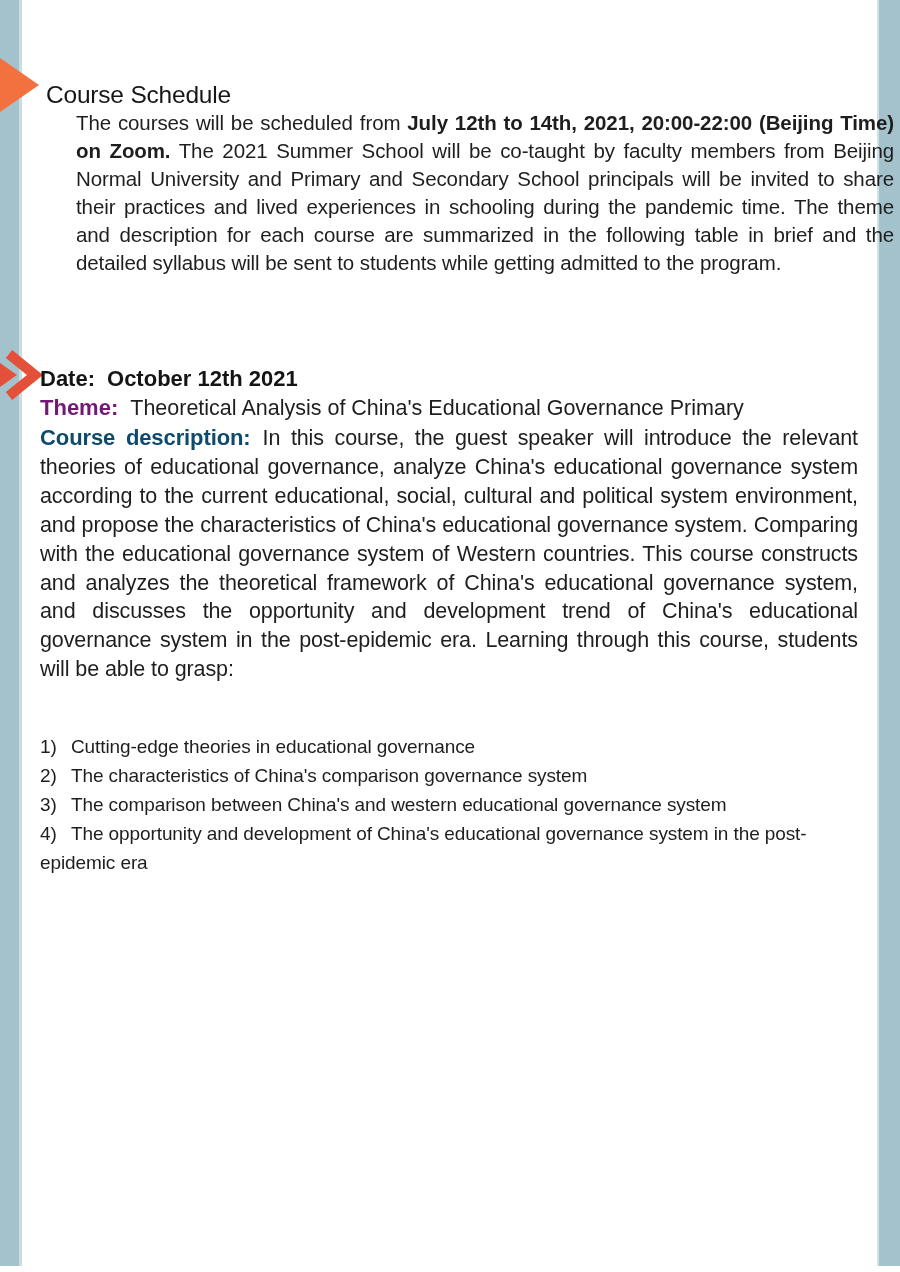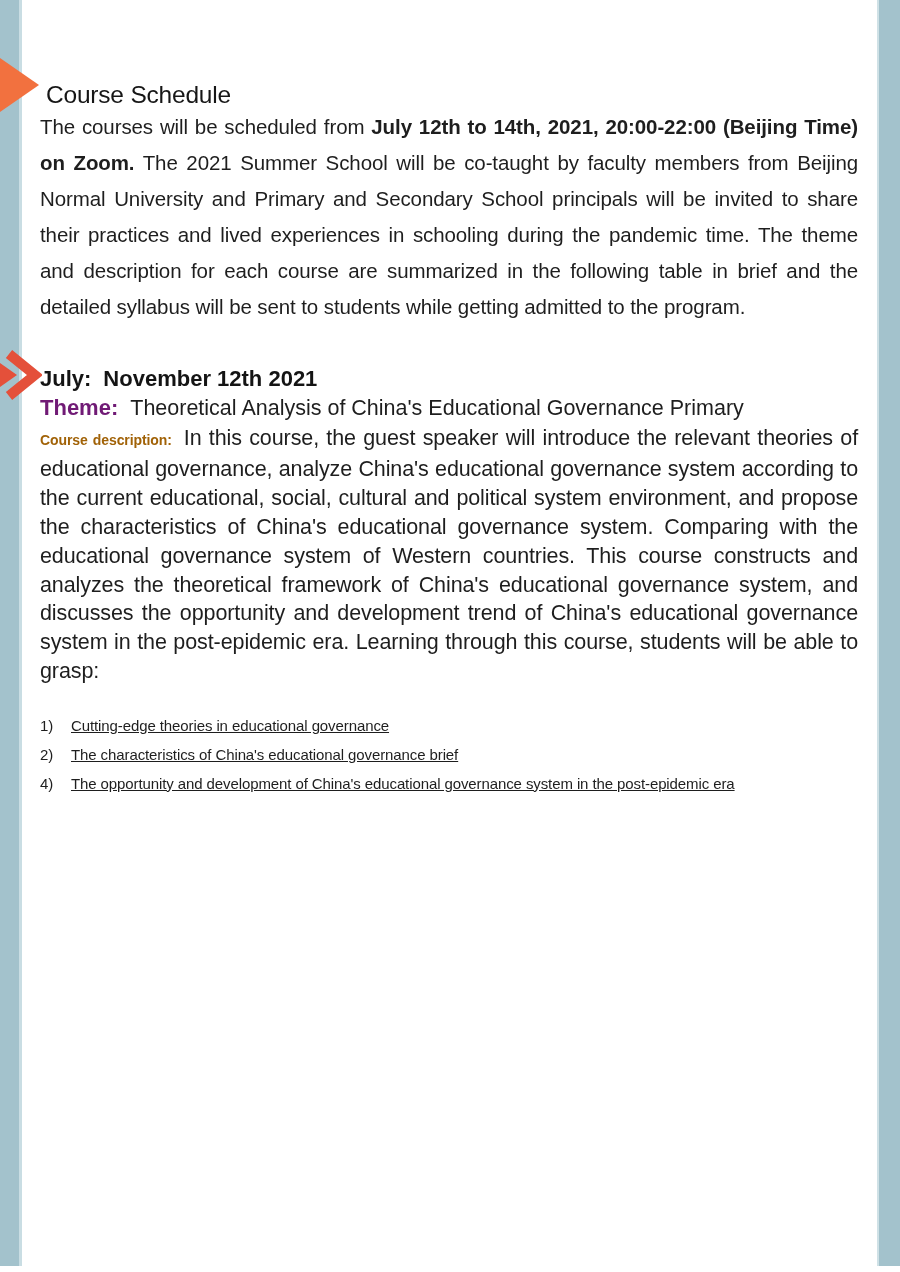--- a/index.html
+++ b/index.html
@@ -24,42 +24,41 @@
 
   .content{position:absolute;left:40px;width:818px;}
 
   .heading{
     top:81px;
     font-size:24.5px;font-weight:normal;letter-spacing:-0.2px;
     padding-left:6px;color:#161616;
   }
   .intro{
     top:109px;
-    font-size:20.5px;line-height:36px;
-    text-align:justify;letter-spacing:-0.1px;
+    font-size:20.5px;line-height:28px;
+    text-align:justify;letter-spacing:-0.1px;margin-left:36px;
   }
   .intro b{letter-spacing:-0.1px;}
 
   .date-row{top:366px;font-size:22px;font-weight:bold;color:#141414;}
   .theme-row{top:395px;font-size:21.5px;}
   .theme-row .lbl{font-size:22px;font-weight:bold;color:#701a75;}
   .lbl{padding-right:12px;}
 
   .desc{
     top:424px;
     font-size:21.5px;line-height:28.9px;
     text-align:justify;letter-spacing:-0.1px;
   }
-  .desc .lbl{font-size:14px;font-weight:bold;color:#a16207;margin-top:48px;}
+  .desc .lbl{font-size:22px;font-weight:bold;color:#0c4a6e;margin-top:48px;}
 
   .outcomes{
-    top:712px;
-    font-size:15px;line-height:28.9px;
+    top:733px;
+    font-size:19px;line-height:28.9px;
     letter-spacing:-0.1px;
-    text-decoration:underline;
   }
   .outcome-item .num{display:inline-block;min-width:31px;}
 </style>
 </head>
 <body>
 
 <div class="page">
 
   <div class="side-bar left"></div>
   <div class="side-bar right"></div>
@@ -73,36 +72,39 @@
     <path d="M 9 5 L 35 26 L 9 47" fill="none" stroke="#e4503a" stroke-width="10" stroke-linejoin="miter"></path>
   </svg>
 
   <div class="content heading">Course Schedule</div>
 
   <div class="content intro">
     <span>The courses will be scheduled from </span><b>July 12th to 14th, 2021, 20:00-22:00 (Beijing Time) on Zoom.</b><span> The 2021 Summer School will be co-taught by faculty members from Beijing Normal University and Primary and Secondary School principals will be invited to share their practices and lived experiences in schooling during the pandemic time. The theme and description for each course are summarized in the following table in brief and the detailed syllabus will be sent to students while getting admitted to the program.</span>
   </div>
 
   <div class="content date-row">
-    <span class="lbl">July:</span><span>November 12th 2021</span>
+    <span class="lbl">Date:</span><span>October 12th 2021</span>
   </div>
 
   <div class="content theme-row">
     <span class="lbl">Theme:</span><span>Theoretical Analysis of China's Educational Governance Primary</span>
   </div>
 
   <div class="content desc">
     <span class="lbl">Course description:</span><span>In this course, the guest speaker will introduce the relevant theories of educational governance, analyze China's educational governance system according to the current educational, social, cultural and political system environment, and propose the characteristics of China's educational governance system. Comparing with the educational governance system of Western countries. This course constructs and analyzes the theoretical framework of China's educational governance system, and discusses the opportunity and development trend of China's educational governance system in the post-epidemic era. Learning through this course, students will be able to grasp:</span>
   </div>
 
   <div class="content outcomes">
     <div class="outcome-item">
       <span class="num">1)</span><span>Cutting-edge theories in educational governance</span>
     </div>
     <div class="outcome-item">
-      <span class="num">2)</span><span>The characteristics of China's educational governance brief</span>
+      <span class="num">2)</span><span>The characteristics of China's comparison governance system</span>
+    </div>
+    <div class="outcome-item">
+      <span class="num">3)</span><span>The comparison between China's and western educational governance system</span>
     </div>
     <div class="outcome-item">
       <span class="num">4)</span><span>The opportunity and development of China's educational governance system in the post-epidemic era</span>
     </div>
   </div>
 
 </div>
 
 </body></html>

